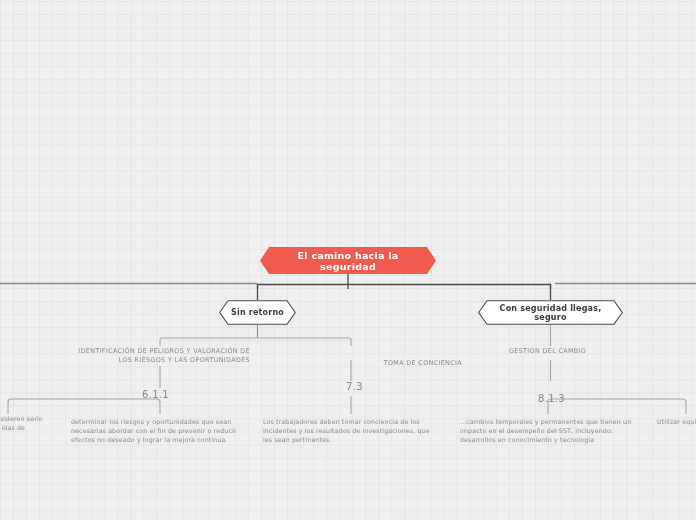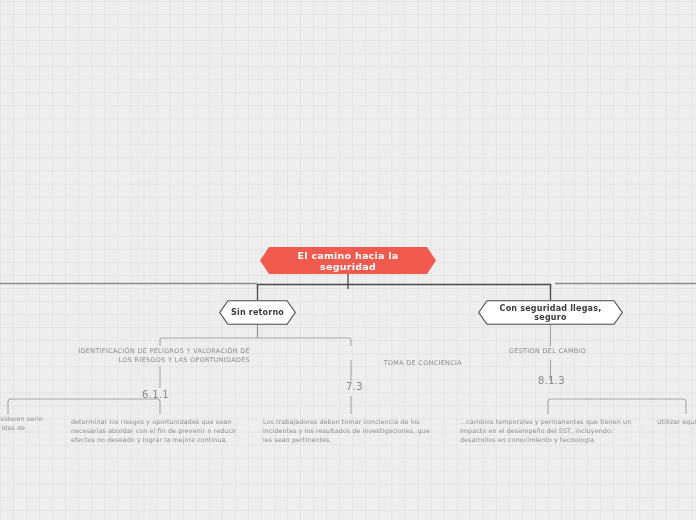--- a/index.html
+++ b/index.html
@@ -96,21 +96,21 @@
   
   .node-l4 {
     position: absolute;
     color: #8a8a8a;
     font-size: 10px;
     letter-spacing: 0.3px;
     text-align: left;
   }
   #l4-611 { left: 142px; top: 389px; }
   #l4-73 { left: 346px; top: 381px; }
-  #l4-813 { left: 538px; top: 375px; }
+  #l4-813 { left: 538px; top: 393px; }
 
   
   .leaf {
     position: absolute;
     color: #8d8d8d;
     font-size: 6.3px;
     line-height: 9.1px;
     letter-spacing: 0.12px;
     text-align: left;
   }

